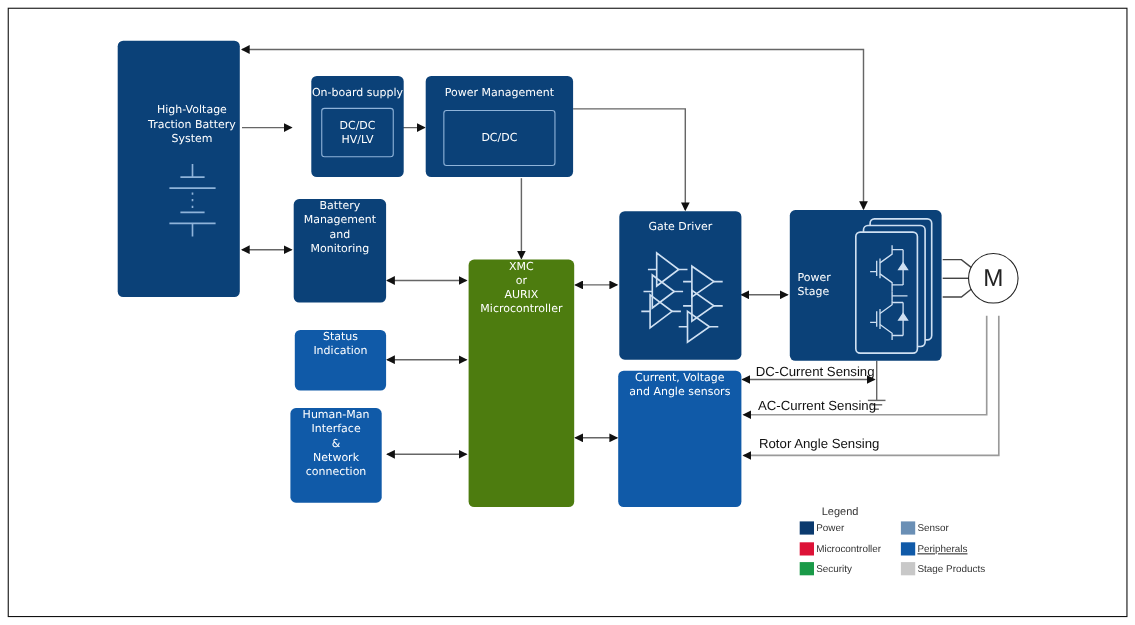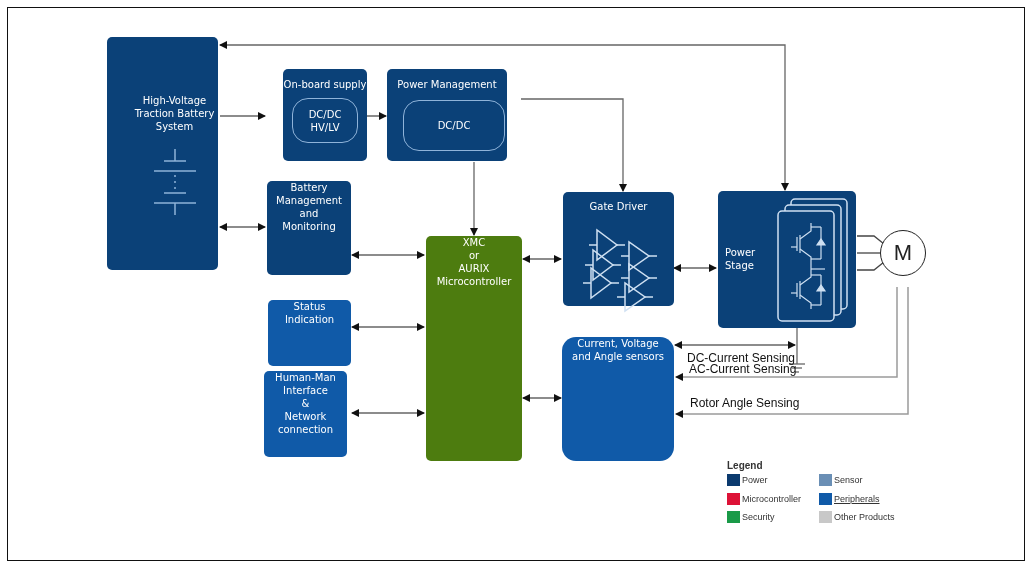--- a/index.html
+++ b/index.html
@@ -3,26 +3,26 @@
   <meta charset="utf-8">
   <style>
     html, body { margin:0; padding:0; background:#ffffff; }
     body { width:1032px; height:568px; position:relative; overflow:hidden; font-family:"Liberation Sans", sans-serif; }
     .frame { position:absolute; left:7px; top:7px; width:1018px; height:554px; border:1.5px solid #111; box-sizing:border-box; background:#fff; }
     .block { position:absolute; border-radius:5px; color:#fff; box-sizing:border-box; text-align:center; font-family:"DejaVu Sans", sans-serif; font-size:10px; line-height:13px; }
     .power { background:#0b4178; }
     .periph { background:#105aa8; }
     .mcu { background:#4d7c0f; }
     .title { position:absolute; left:0; right:0; text-align:center; }
-    .inner { position:absolute; border:1.5px solid #8fb3d9; border-radius:16px; box-sizing:border-box; display:flex; align-items:center; justify-content:center; }
+    .inner { position:absolute; border:1.5px solid #8fb3d9; border-radius:3px; box-sizing:border-box; display:flex; align-items:center; justify-content:center; }
     .center { display:flex; align-items:center; justify-content:flex-start; flex-direction:column; }
     svg.wires { position:absolute; left:0; top:0; width:1032px; height:568px; pointer-events:none; }
     .lbl { position:absolute; font-family:"Liberation Sans", sans-serif; font-size:12px; color:#111; white-space:nowrap; }
     .legend { position:absolute; left:724px; top:460px; font-family:"Liberation Sans", sans-serif; font-size:9px; color:#333; }
-    .legend .lt { font-size:10px; position:absolute; left:3px; top:0;font-weight:bold; }
+    .legend .lt { font-size:10px; position:absolute; left:23px; top:0; }
     .sw { position:absolute; width:13px; height:12px; }
     .ll { position:absolute; white-space:nowrap; }
     .motor { position:absolute; left:880px; top:230px; width:46px; height:46px; border:1.5px solid #222; border-radius:50%; box-sizing:border-box; display:flex; align-items:center; justify-content:center; font-size:22px; color:#222; background:#fff; font-family:"Liberation Sans", sans-serif; }
   </style>
 </head>
 <body>
 
 <div class="frame"></div>
 
 <svg class="wires" viewBox="0 0 1032 568">
@@ -103,55 +103,55 @@
 </div>
 
 <div class="block power" style="left:267px;top:69px;width:84px;height:92px;margin-left:16px;">
   <div class="title" style="top:9px;">On-board supply</div>
   <div class="inner" style="left:9px;top:29px;width:66px;height:45px;flex-direction:column;">
     <div>DC/DC</div>
     <div>HV/LV</div>
   </div>
 </div>
 
-<div class="block power" style="left:387px;top:69px;width:120px;height:92px;">
+<div class="block power" style="left:387px;top:69px;width:134px;height:92px;">
   <div class="title" style="top:9px;">Power Management</div>
   <div class="inner" style="left:16px;top:31px;width:102px;height:51px;">
     <span>DC/DC</span>
   </div>
 </div>
 
 <div class="block power center" style="left:267px;top:181px;width:84px;height:94px;">
   <div>Battery</div>
   <div>Management</div>
   <div>and</div>
   <div>Monitoring</div>
 </div>
 
-<div class="block periph center" style="left:268px;top:300px;width:83px;height:66px;">
+<div class="block periph center" style="left:268px;top:300px;width:83px;height:55px;">
   <div>Status</div>
   <div>Indication</div>
 </div>
 
 <div class="block periph center" style="left:264px;top:371px;width:83px;height:86px;">
   <div>Human-Man</div>
   <div>Interface</div>
   <div>&amp;</div>
   <div>Network</div>
   <div>connection</div>
 </div>
 
 <div class="block mcu center" style="left:426px;top:236px;width:96px;height:225px;">
   <div>XMC</div>
   <div>or</div>
   <div>AURIX</div>
   <div>Microcontroller</div>
 </div>
 
-<div class="block power" style="left:563px;top:192px;width:111px;height:114px;padding-left:23px;">
+<div class="block power" style="left:563px;top:192px;width:111px;height:135px;padding-left:23px;">
   <div class="title" style="top:8px;">Gate Driver</div>
   <svg style="position:absolute;left:10px;top:28px;" width="92" height="100">
     <g stroke="#cfe0f2" stroke-width="1.5" fill="none">
       <path d="M24,10 L24,40 L44,25 z"></path>
         <line x1="16" y1="25" x2="24" y2="25"></line>
         <line x1="44" y1="25" x2="52" y2="25"></line>
       <path d="M20,30 L20,60 L40,45 z"></path>
         <line x1="12" y1="45" x2="20" y2="45"></line>
         <line x1="40" y1="45" x2="48" y2="45"></line>
       <path d="M18,48 L18,78 L38,63 z"></path>
@@ -203,36 +203,36 @@
         <line x1="38" y1="108" x2="48" y2="108"></line>
       <path d="M44,94 L52,94 L48,88 z" fill="#cfe0f2"></path>
     </g>
   </svg>
 </div>
 
 <div class="motor">
     <span>M</span>
   </div>
 
-<div class="block periph center" style="left:562px;top:337px;width:112px;height:124px;border-radius:14px;">
+<div class="block periph center" style="left:562px;top:337px;width:112px;height:124px;">
   <div>Current, Voltage</div>
   <div>and Angle sensors</div>
 </div>
 
-<div class="lbl" style="left:687px;top:331px;margin-top:20px;">DC-Current Sensing</div>
+<div class="lbl" style="left:687px;top:331px;">DC-Current Sensing</div>
 <div class="lbl" style="left:689px;top:362px;">AC-Current Sensing</div>
 <div class="lbl" style="left:690px;top:396px;">Rotor Angle Sensing</div>
 
 <div class="legend">
   <div class="lt">Legend</div>
   <div class="sw" style="left: 3px; top: 14px; background: rgb(11, 58, 110);"></div>
   <div class="ll" style="left:18px;top:15px;">Power</div>
   <div class="sw" style="left: 3px; top: 33px; background: rgb(221, 18, 55);"></div>
   <div class="ll" style="left:18px;top:34px;">Microcontroller</div>
   <div class="sw" style="left: 3px; top: 51px; background: rgb(26, 154, 72);"></div>
   <div class="ll" style="left:18px;top:52px;">Security</div>
   <div class="sw" style="left: 95px; top: 14px; background: rgb(106, 143, 181);"></div>
   <div class="ll" style="left:110px;top:15px;">Sensor</div>
   <div class="sw" style="left: 95px; top: 33px; background: rgb(16, 90, 168);"></div>
   <div class="ll" style="left:110px;top:34px;text-decoration:underline;">Peripherals</div>
   <div class="sw" style="left: 95px; top: 51px; background: rgb(200, 200, 200);"></div>
-  <div class="ll" style="left:110px;top:52px;">Other Products</div>
+  <div class="ll" style="left:110px;top:52px;">Stage Products</div>
 </div>
 
 </body></html>

